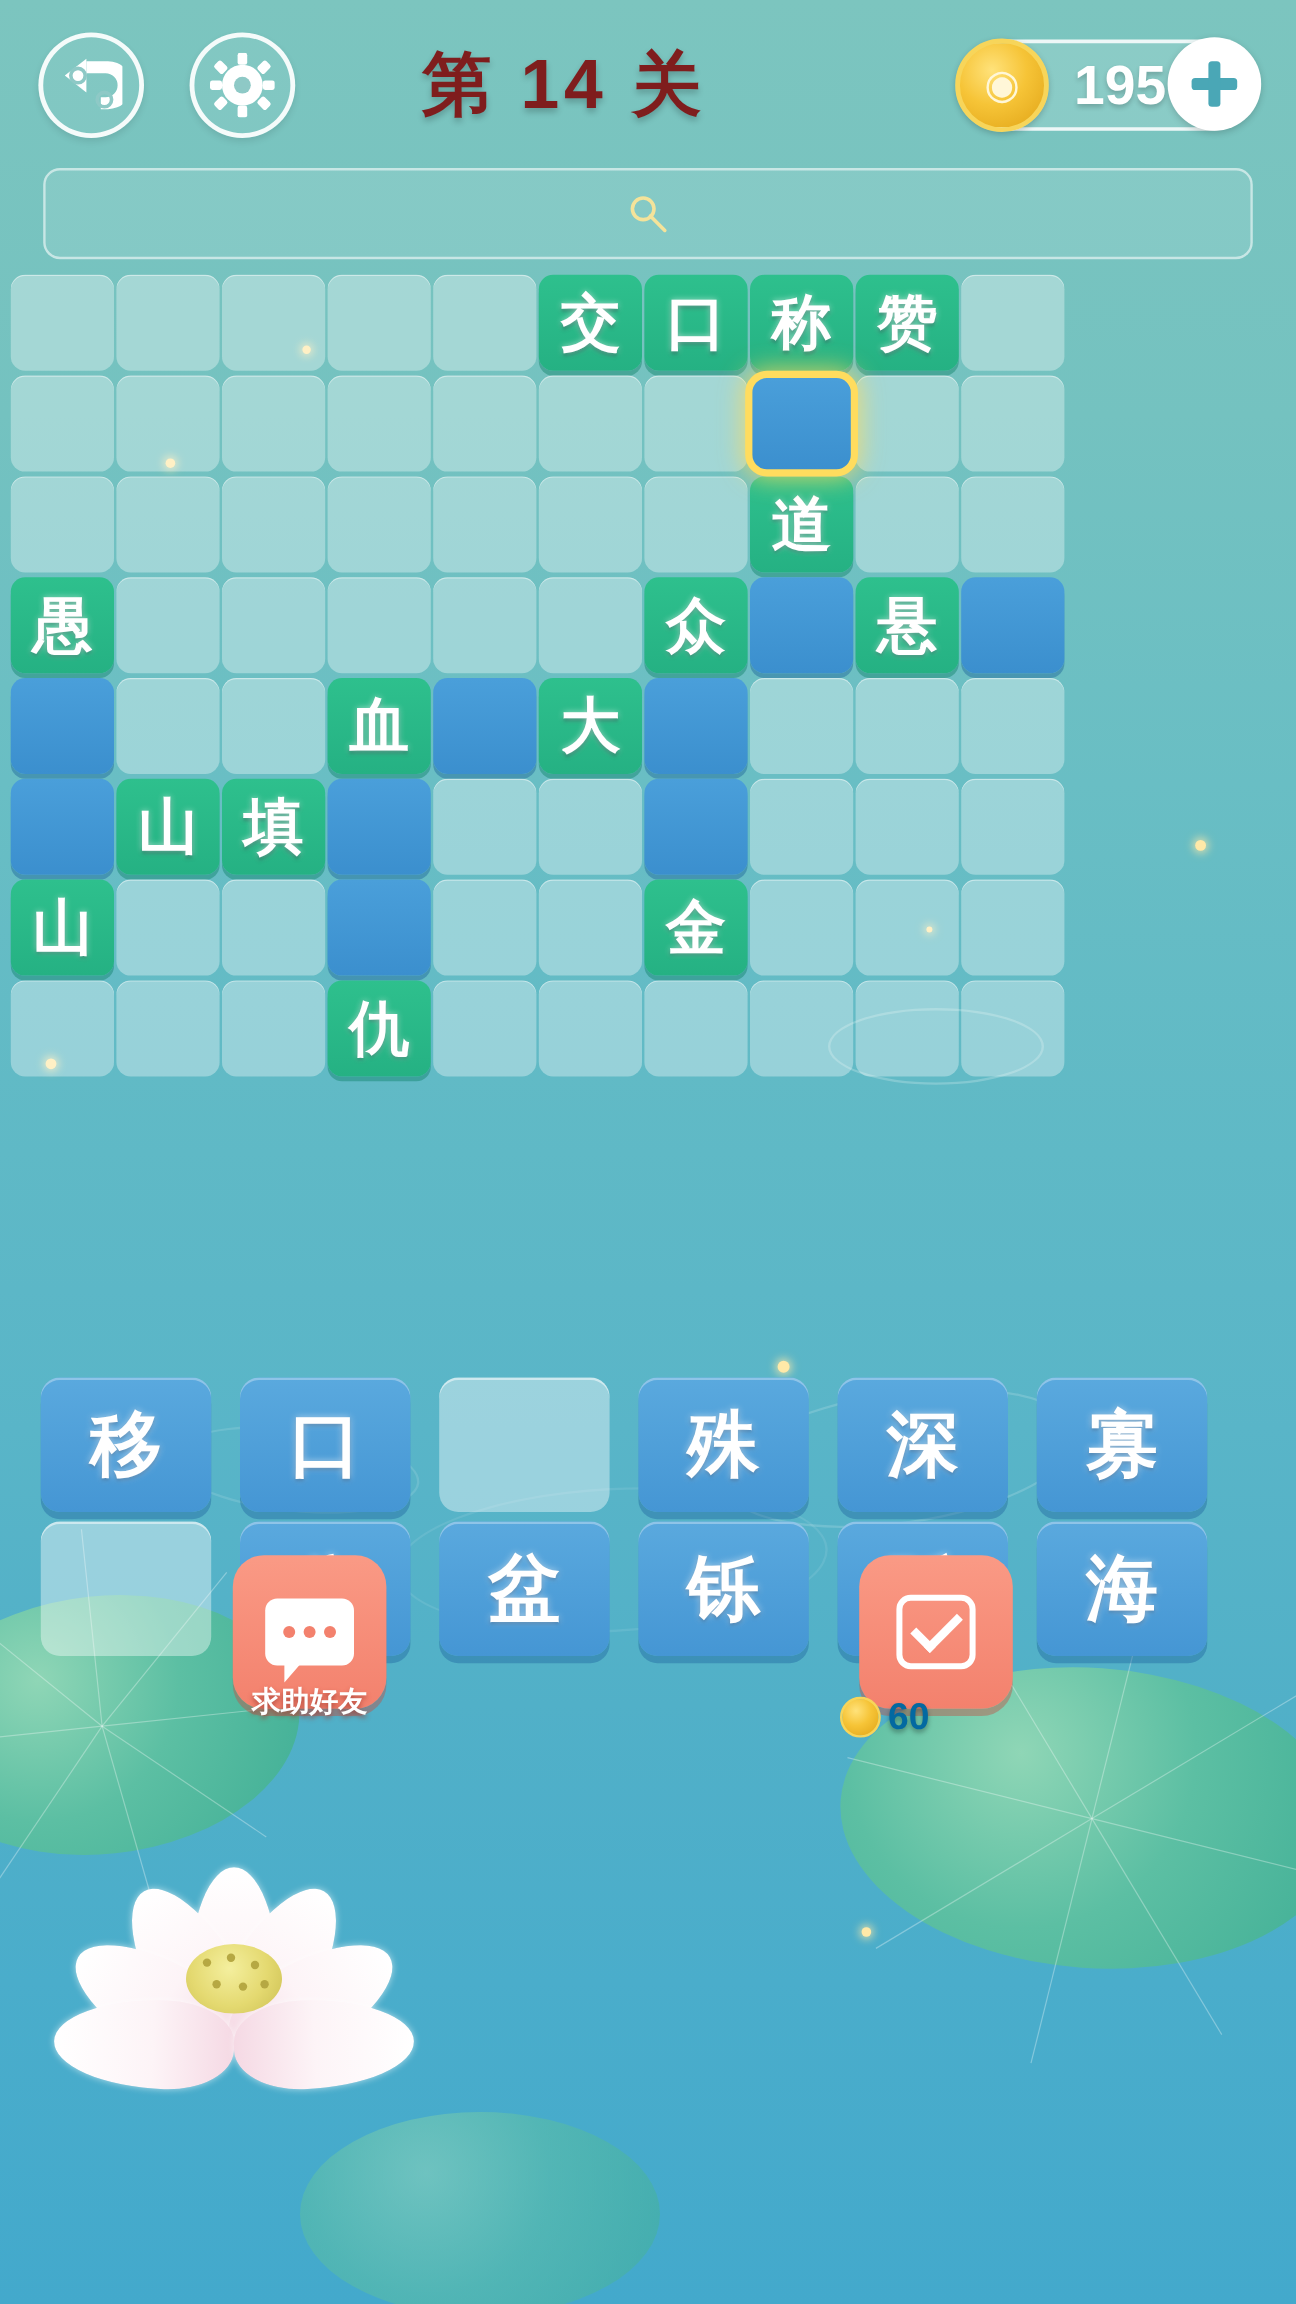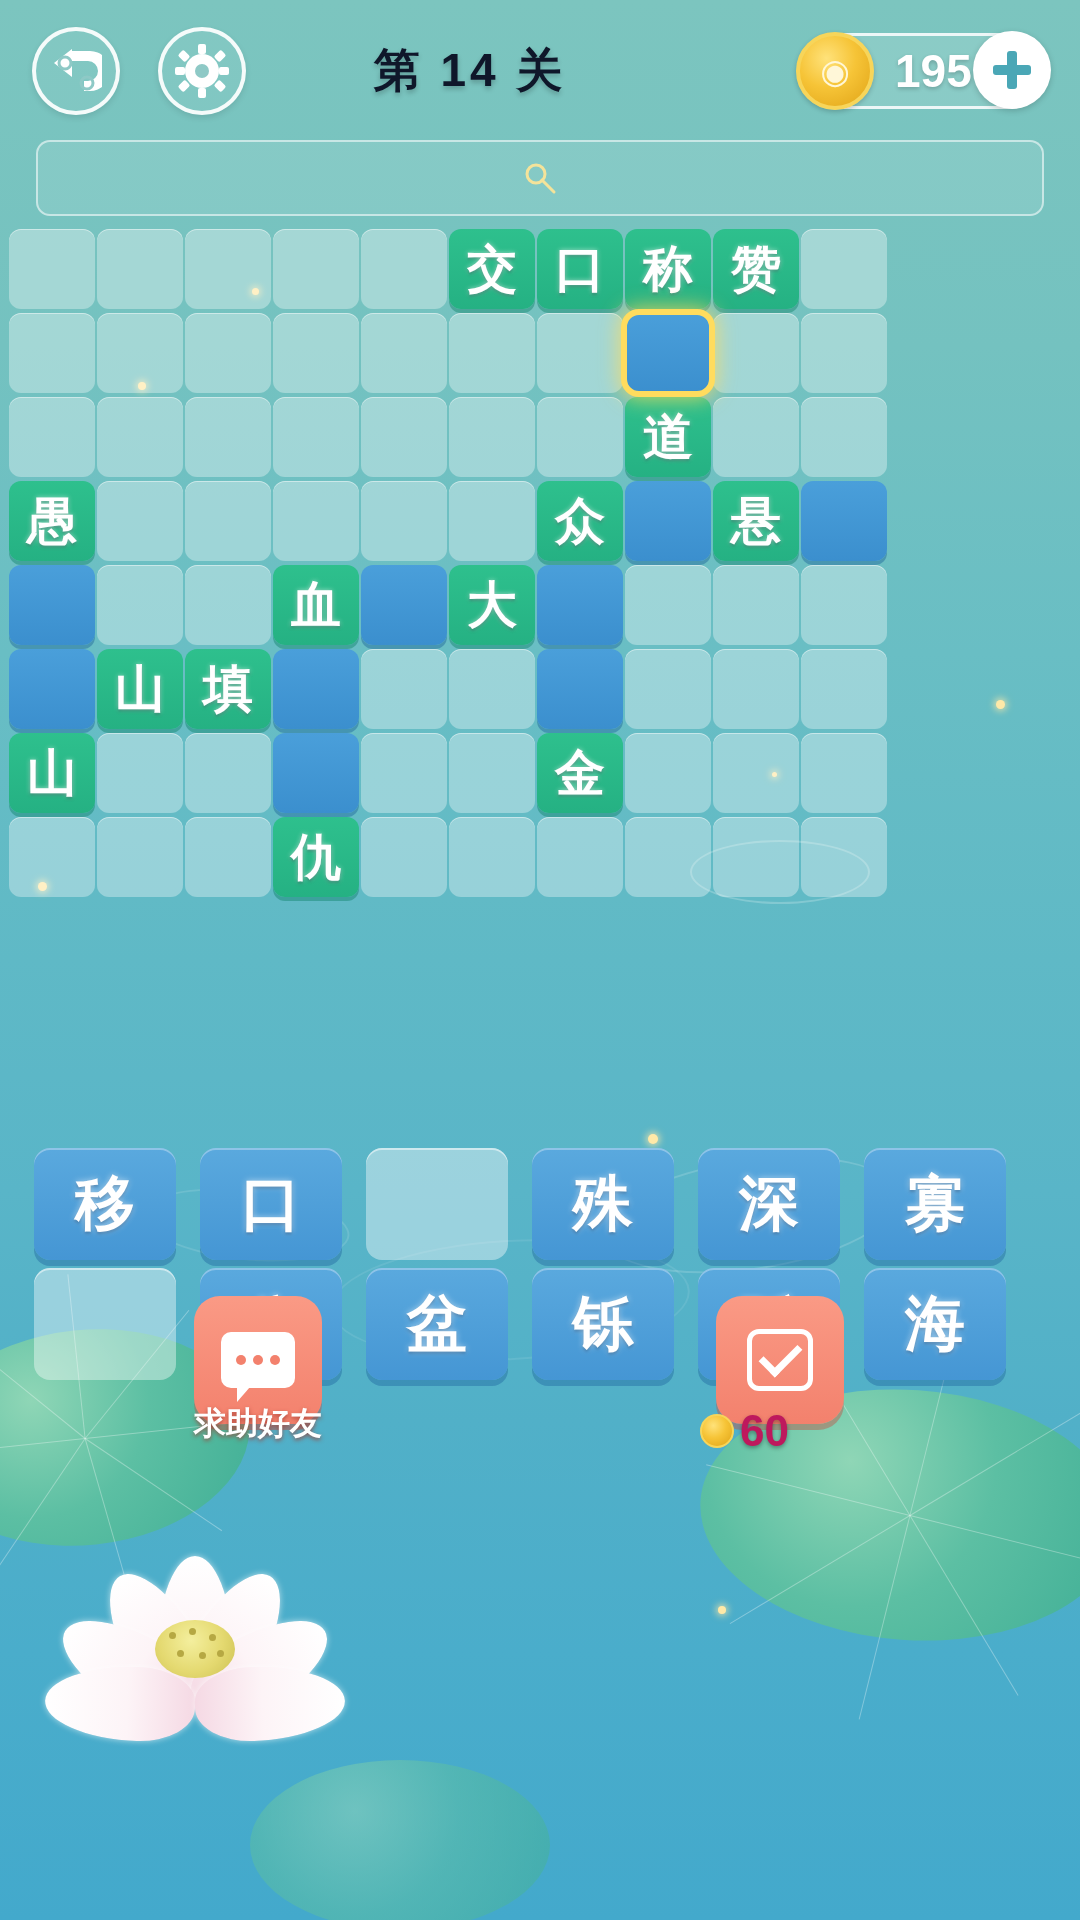--- a/index.html
+++ b/index.html
@@ -39,21 +39,21 @@
   
   .topbar { position:absolute; left:0; top:0; width:1080px; height:140px; }
   .circ-btn { position:absolute; top:27px; width:88px; height:88px; border-radius:50%;
               border:4px solid rgba(255,255,255,.92); display:flex; align-items:center; justify-content:center;
               background:rgba(255,255,255,.06); box-shadow:0 3px 6px rgba(0,0,0,.10); }
   .circ-btn.back { left:32px; }
   .circ-btn.settings { left:158px; }
 
   .level-title { position:absolute; left:330px; top:28px; width:280px; height:86px;
                  display:flex; align-items:center; justify-content:center; gap:12px;
-                 color:#0f172a; font-size:46px; font-weight:bold; letter-spacing:4px;
+                 color:#7f1d1d; font-size:58px; font-weight:bold; letter-spacing:4px;
                  text-shadow:0 3px 5px rgba(0,0,0,.22); }
 
   .coin-box { position:absolute; right:32px; top:33px; width:250px; height:76px;
               border-radius:38px; background:rgba(255,255,255,.12);
               border:3px solid rgba(255,255,255,.85); display:flex; align-items:center; }
   .coin-ico { position:absolute; left:-5px; top:-4px; width:78px; height:78px; border-radius:50%;
               background:radial-gradient(circle at 38% 32%, #ffe27a 0%, #f6c437 45%, #e0a316 100%);
               border:4px solid #f7d55a; display:flex; align-items:center; justify-content:center;
               box-shadow:0 2px 5px rgba(0,0,0,.2); }
   .coin-ico span { color:#fff7d8; font-size:34px; line-height:1; }
@@ -102,28 +102,28 @@
 
   
   .actions { position:absolute; left:0; top:1290px; width:1080px; height:180px; }
   .act { position:absolute; width:128px; height:128px; border-radius:26px;
          background:linear-gradient(180deg,#fa9a85 0%,#f3816d 100%);
          box-shadow:0 6px 0 rgba(190,85,70,.45);
          display:flex; align-items:center; justify-content:center; }
   .act.help { left:194px; top:6px; }
   .act.answer { left:716px; top:6px; }
   .act-label { position:absolute; width:200px; text-align:center; color:#fff;
-               font-size:32px; font-weight:bold; text-shadow:0 2px 4px rgba(160,60,50,.8); }
+               font-size:24px; font-weight:bold; text-shadow:0 2px 4px rgba(160,60,50,.8); }
   .act-label.help { left:158px; top:112px; }
   .cost { position:absolute; left:700px; top:118px; width:170px; height:46px;
           display:flex; align-items:center; gap:6px; }
   .cost .c { width:34px; height:34px; border-radius:50%;
              background:radial-gradient(circle at 38% 32%, #ffe27a 0%, #f6c437 45%, #e0a316 100%);
              border:2px solid #f7d55a; }
-  .cost .n { color:#be185d; font-size:44px; font-weight:bold; text-shadow:0 2px 4px rgba(0,0,0,.35); }
+  .cost .n { color:#0369a1; font-size:31px; font-weight:bold; text-shadow:0 2px 4px rgba(0,0,0,.35); }
 
   .sq-ico { width:66px; height:62px; border:5px solid #fff; border-radius:12px; position:relative; }
   .sq-ico::after { content:""; position:absolute; left:9px; top:10px; width:32px; height:16px;
                    border-left:7px solid #fff; border-bottom:7px solid #fff;
                    transform:rotate(-45deg); }
   .bubble { width:74px; height:56px; background:#fff; border-radius:10px; position:relative;
             display:flex; align-items:center; justify-content:center; gap:7px; }
   .bubble::after { content:""; position:absolute; left:16px; bottom:-14px; border-width:15px 13px 0 0;
                    border-style:solid; border-color:#fff transparent transparent transparent; }
   .bubble i { width:10px; height:10px; border-radius:50%; background:#f3816d; }

